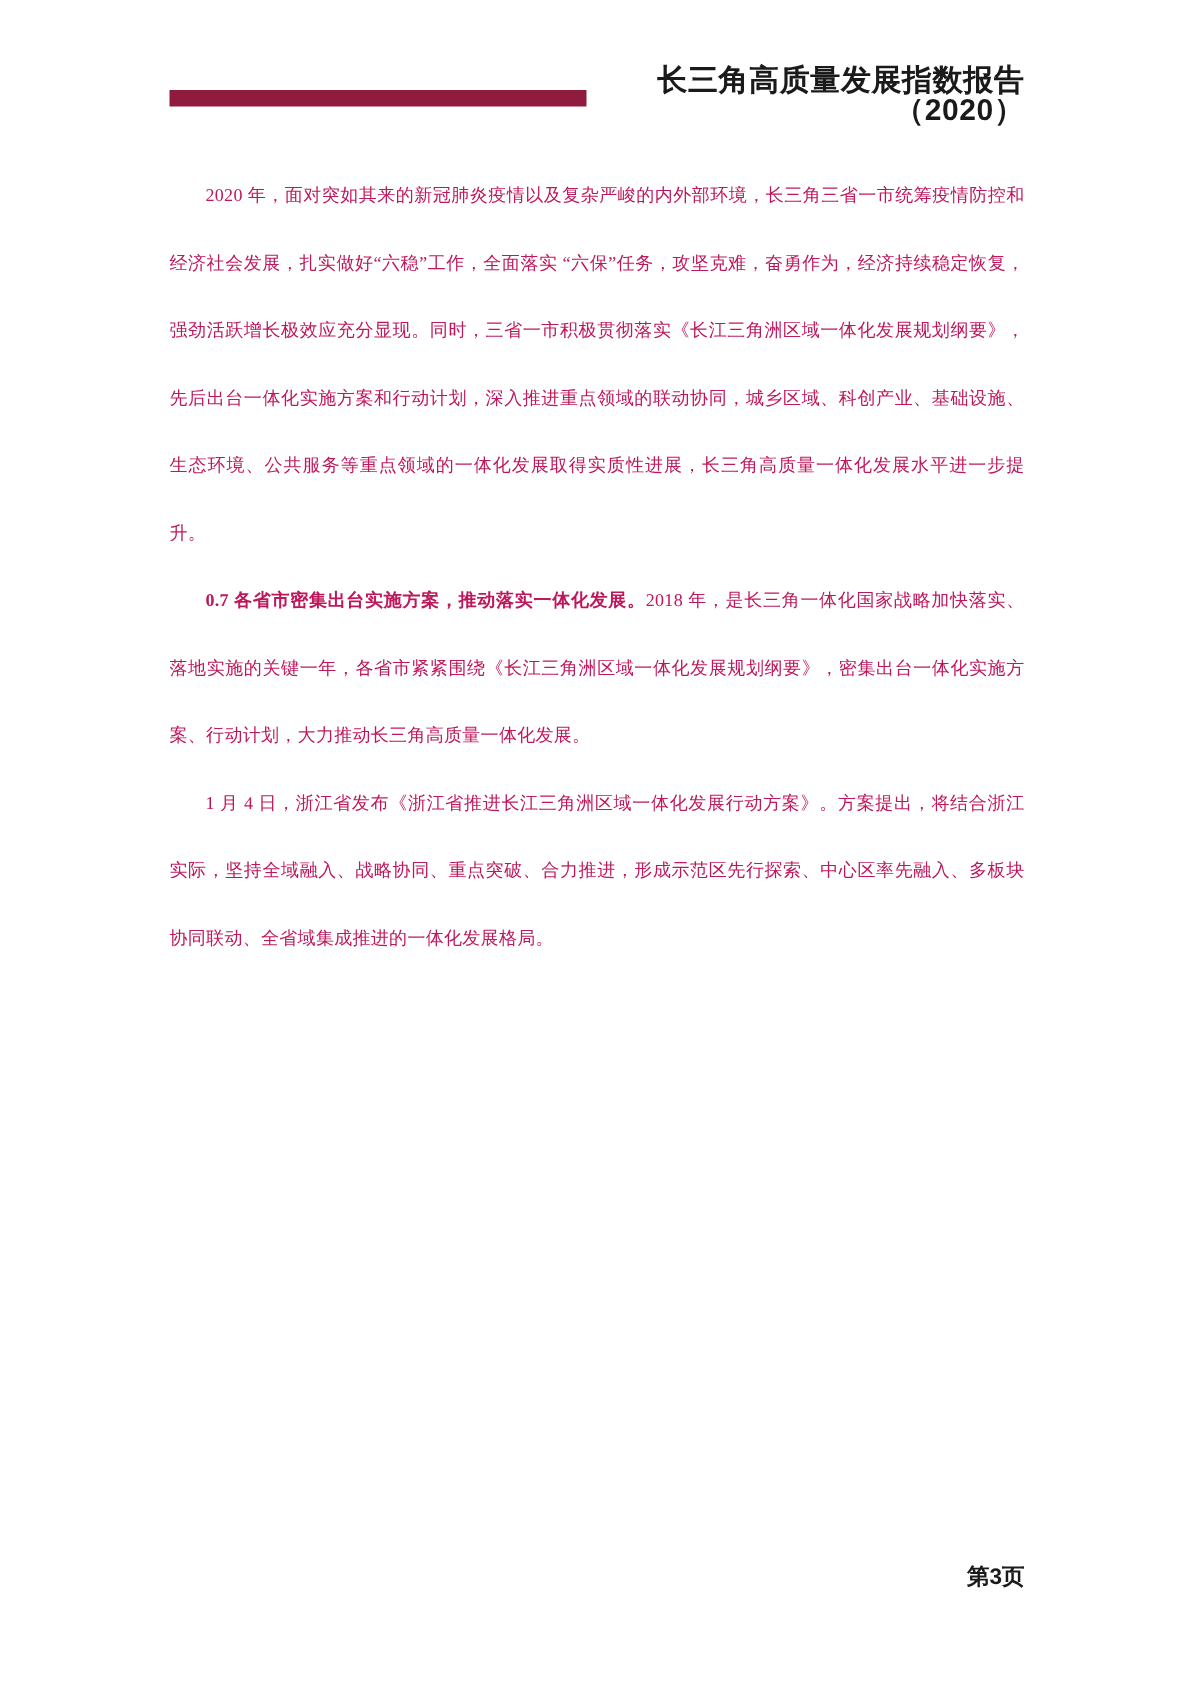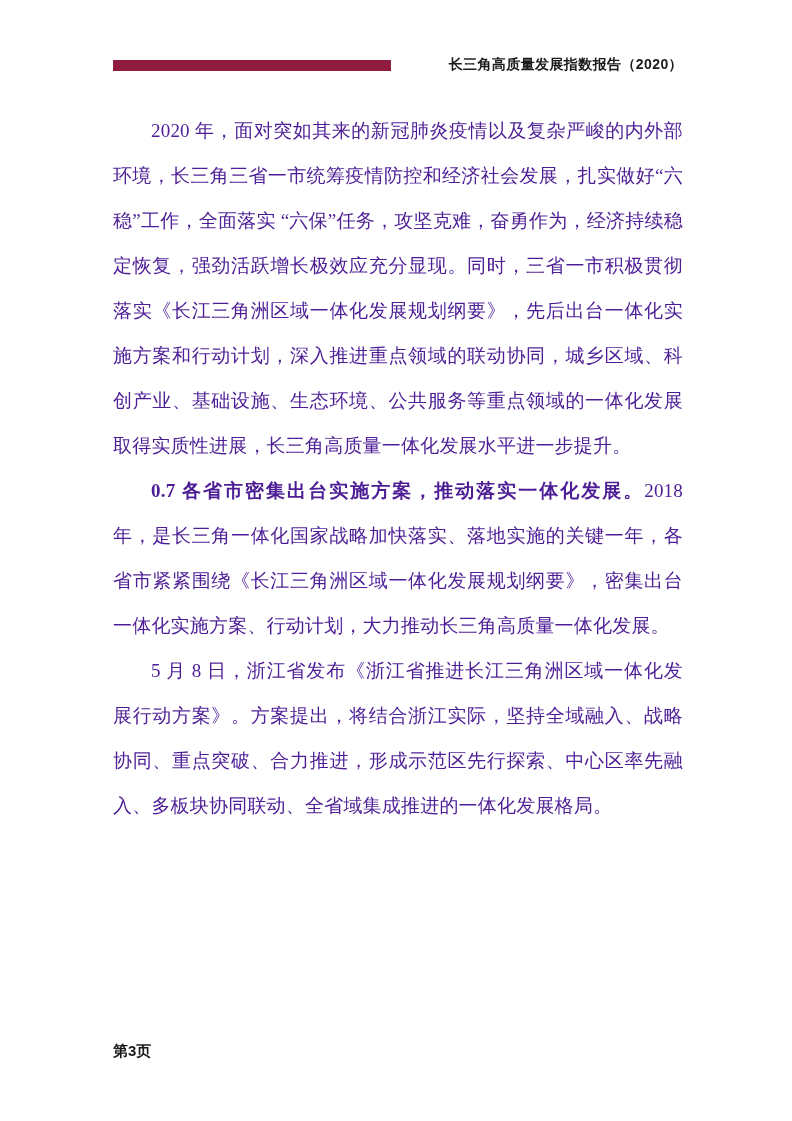--- a/index.html
+++ b/index.html
@@ -34,58 +34,58 @@
   }
   .header-bar {
     width: 278px;
     height: 11px;
     background: #8f1c3f;
     flex: 0 0 auto;
   }
   .header-title {
     flex: 1 1 auto;
     text-align: right;
-    font-size: 14px;
+    font-size: 20px;
     font-weight: bold;
     color: #1a1a1a;
     letter-spacing: 0.4px;
     font-family: "Liberation Sans", "DejaVu Sans", sans-serif;
     line-height: 1;
     padding-bottom: 2px;
   }
   
   .content {
     position: absolute;
     left: 113px;
     top: 108px;
     width: 570px;
   }
   p {
     margin: 0;
-    font-size: 19px;
+    font-size: 12px;
     line-height: 45px;
     text-align: justify;
     text-justify: inter-ideograph;
     letter-spacing: 0.2px;
-    color: #4c1d95;
+    color: #be185d;
     font-family: "Liberation Serif", "DejaVu Serif", serif;
   }
   p.indent {
     text-indent: 2em;
   }
   .bold-lead {
     font-weight: bold;
   }
   
   .footer {
     position: absolute;
     left: 113px;
     top: 1042px;
     width: 570px;
-    text-align: left;
+    text-align: right;
     font-size: 15px;
     font-weight: bold;
     color: #1a1a1a;
     font-family: "Liberation Sans", "DejaVu Sans", sans-serif;
   }
   .footer .num {
     display: inline;
   }
 </style>
 </head>
@@ -97,21 +97,21 @@
     <div class="header-bar"></div>
     <div class="header-title">长三角高质量发展指数报告（2020）</div>
   </div>
 
   <div class="content">
 
     <p class="indent">2020 年，面对突如其来的新冠肺炎疫情以及复杂严峻的内外部环境，长三角三省一市统筹疫情防控和经济社会发展，扎实做好“六稳”工作，全面落实 “六保”任务，攻坚克难，奋勇作为，经济持续稳定恢复，强劲活跃增长极效应充分显现。同时，三省一市积极贯彻落实《长江三角洲区域一体化发展规划纲要》，先后出台一体化实施方案和行动计划，深入推进重点领域的联动协同，城乡区域、科创产业、基础设施、生态环境、公共服务等重点领域的一体化发展取得实质性进展，长三角高质量一体化发展水平进一步提升。</p>
 
     <p class="indent"><span class="bold-lead">0.7 各省市密集出台实施方案，推动落实一体化发展。</span><span>2018 年，是长三角一体化国家战略加快落实、落地实施的关键一年，各省市紧紧围绕《长江三角洲区域一体化发展规划纲要》，密集出台一体化实施方案、行动计划，大力推动长三角高质量一体化发展。</span></p>
 
-    <p class="indent">5 月 8 日，浙江省发布《浙江省推进长江三角洲区域一体化发展行动方案》。方案提出，将结合浙江实际，坚持全域融入、战略协同、重点突破、合力推进，形成示范区先行探索、中心区率先融入、多板块协同联动、全省域集成推进的一体化发展格局。</p>
+    <p class="indent">1 月 4 日，浙江省发布《浙江省推进长江三角洲区域一体化发展行动方案》。方案提出，将结合浙江实际，坚持全域融入、战略协同、重点突破、合力推进，形成示范区先行探索、中心区率先融入、多板块协同联动、全省域集成推进的一体化发展格局。</p>
 
 
   </div>
 
   <div class="footer">
     <span class="num">第</span><span class="num">3</span><span class="num">页</span>
   </div>
 
 </div>
 

